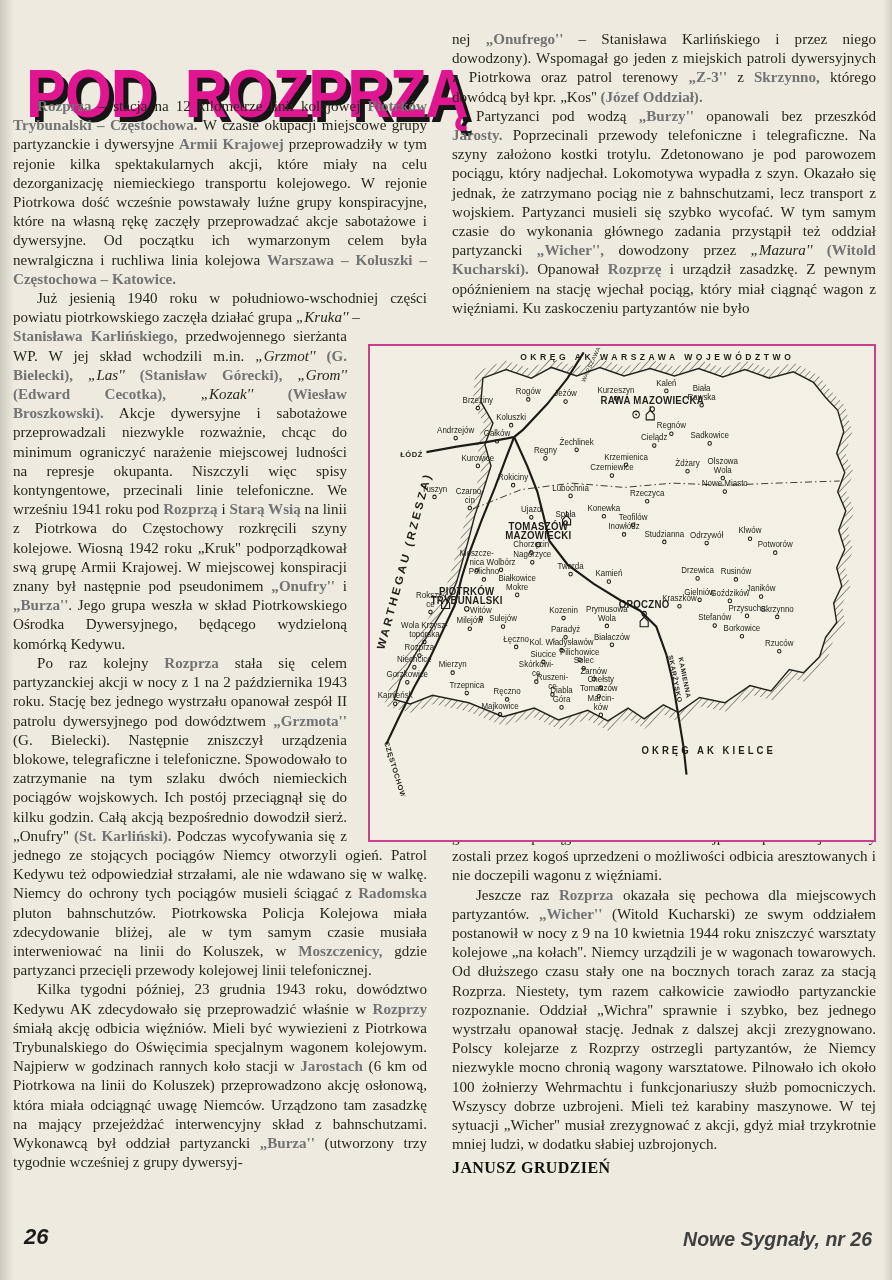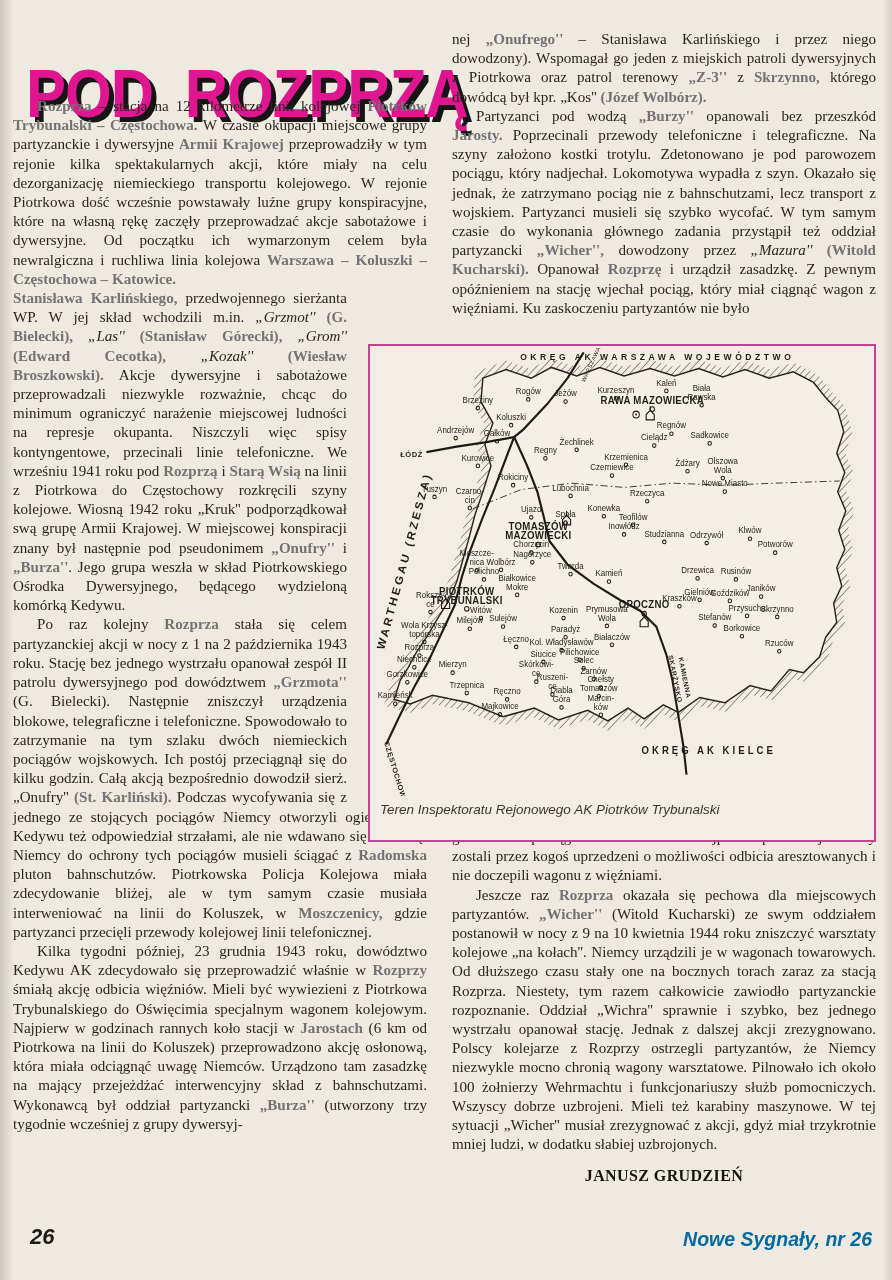--- a/index.html
+++ b/index.html
@@ -13,48 +13,49 @@
         font-weight:700;font-size:60px;letter-spacing:-1px;word-spacing:16px;color:#e01691;
         text-shadow:5px 5px 0 #151515;transform:scaleY(1.14);transform-origin:left top;white-space:nowrap;}
   .col{position:absolute;text-align:justify;font-size:15.1px;line-height:19.2px;}
   .col p{margin:0;text-indent:24px;}
   .col p.cont{text-indent:0;}
   .col b{color:#737373;}
   .cutout{float:right;width:80px;height:500px;margin-top:17px;}
   #left-col{left:13px;top:97px;width:414px;}
   #right-top{left:452px;top:30px;width:424px;}
   #right-bottom{left:452px;top:828px;width:424px;}
-  .author{margin-top:12px;text-align:center;font-weight:bold;font-size:16px;letter-spacing:.4px;color:#161410;}
+  .author{margin-top:4px;text-align:left;font-weight:bold;font-size:16px;letter-spacing:.4px;color:#161410;}
   #map-box{position:absolute;left:368px;top:344px;width:508px;height:498px;box-sizing:border-box;
         border:2px solid #c7418f;background:#f2eee4;z-index:2;}
   #map-svg{display:block;width:504px;height:450px;}
   .map-caption{font-family:"Liberation Sans",sans-serif;font-style:italic;font-size:13.5px;
         color:#3a372f;padding:6px 0 0 10px;}
   .footer-left{position:absolute;left:24px;top:1224px;font-family:"Liberation Sans",sans-serif;
-        font-weight:bold;font-style:italic;font-size:22px;color:#1c1b17;margin-left:6px;}
+        font-weight:bold;font-style:italic;font-size:22px;color:#1c1b17;}
   .footer-right{position:absolute;right:20px;top:1228px;font-family:"Liberation Sans",sans-serif;
-        font-weight:bold;font-style:italic;font-size:19.5px;color:#0369a1;}
+        font-weight:bold;font-style:italic;font-size:19.5px;color:#404040;}
 </style>
 </head>
 <body>
 
 <div class="page">
 
   <h1 class="title">POD ROZPRZĄ</h1>
 
   <div class="col" id="left-col">
       <p><b>Rozprza</b> – stacja na 12 kilometrze linii kolejowej <b>Piotrków Trybunalski – Częstochowa.</b> W czasie okupacji miejscowe grupy partyzanckie i dywersyjne <b>Armii Krajowej</b> przeprowadziły w tym rejonie kilka spektakularnych akcji, które miały na celu dezorganizację niemieckiego transportu kolejowego. W rejonie Piotrkowa dość wcześnie powstawały luźne grupy konspiracyjne, które na własną rękę zaczęły przeprowadzać akcje sabotażowe i dywersyjne. Od początku ich wymarzonym celem była newralgiczna i ruchliwa linia kolejowa <b>Warszawa – Koluszki – Częstochowa – Katowice.</b></p>
+      <p>Już jesienią 1940 roku w południowo-wschodniej części powiatu piotrkowskiego zaczęła działać grupa <i>„Kruka''</i> –</p>
       <span class="cutout"></span>
       <p class="cont"><b>Stanisława Karlińskiego,</b> przedwojennego sierżanta WP. W jej skład wchodzili m.in. <i>„Grzmot''</i> <b>(G. Bielecki),</b> <i>„Las''</i> <b>(Stanisław Górecki),</b> <i>„Grom''</i> <b>(Edward Cecotka),</b> <i>„Kozak''</i> <b>(Wiesław Broszkowski).</b> Akcje dywersyjne i sabotażowe przeprowadzali niezwykle rozważnie, chcąc do minimum ograniczyć narażenie miejscowej ludności na represje okupanta. Niszczyli więc spisy kontyngentowe, przecinali linie telefoniczne. We wrześniu  1941 roku pod <b>Rozprzą</b> i <b>Starą Wsią</b> na linii z Piotrkowa do Częstochowy rozkręcili szyny kolejowe. Wiosną 1942 roku „Kruk'' podporządkował swą grupę Armii Krajowej. W miejscowej konspiracji znany był następnie pod pseudonimem <b>„Onufry''</b> i <b>„Burza''</b>. Jego grupa weszła w skład Piotrkowskiego Ośrodka Dywersyjnego, będącego wydzieloną komórką Kedywu.</p>
       <p>Po raz kolejny <b>Rozprza</b> stała się celem partyzanckiej akcji w nocy z 1 na 2 października 1943 roku. Stację bez jednego wystrzału opanował zespół II patrolu dywersyjnego pod dowództwem <b>„Grzmota''</b> (G. Bielecki). Następnie zniszczył urządzenia blokowe, telegraficzne i telefoniczne. Spowodowało to zatrzymanie na tym szlaku dwóch niemieckich pociągów wojskowych. Ich postój przeciągnął się do kilku godzin. Całą akcją bezpośrednio dowodził sierż. „Onufry'' <b>(St. Karliński).</b> Podczas wycofywania się z jednego ze stojących pociągów Niemcy otworzyli ogień. Patrol Kedywu też odpowiedział strzałami, ale nie wdawano się w walkę. Niemcy do ochrony tych pociągów musieli ściągać z <b>Radomska</b> pluton bahnschutzów. Piotrkowska Policja Kolejowa miała zdecydowanie bliżej, ale w tym samym czasie musiała interweniować na linii do Koluszek, w <b>Moszczenicy,</b> gdzie partyzanci przecięli przewody kolejowej linii telefonicznej.</p>
       <p>Kilka tygodni później, 23 grudnia 1943 roku, dowództwo Kedywu AK zdecydowało się przeprowadzić właśnie w <b>Rozprzy</b> śmiałą akcję odbicia więźniów. Mieli być wywiezieni z Piotrkowa Trybunalskiego do Oświęcimia specjalnym wagonem kolejowym. Najpierw w godzinach rannych koło stacji w <b>Jarostach</b> (6 km od Piotrkowa na linii do Koluszek) przeprowadzono akcję osłonową, która miała odciągnąć uwagę Niemców. Urządzono tam zasadzkę na mający przejeżdżać interwencyjny skład z bahnschutzami. Wykonawcą był oddział partyzancki <b>„Burza''</b> (utworzony trzy tygodnie wcześniej z grupy dywersyj-</p>
     </div>
 
   <div class="col" id="right-top">
-      <p class="cont">nej <b>„Onufrego''</b> – Stanisława Karlińskiego i przez niego dowodzony). Wspomagał go jeden z miejskich patroli dywersyjnych z Piotrkowa oraz patrol terenowy <b>„Z-3''</b> z <b>Skrzynno,</b> którego dowódcą był kpr. „Kos'' <b>(Józef Wolbórz).</b></p>
+      <p class="cont">nej <b>„Onufrego''</b> – Stanisława Karlińskiego i przez niego dowodzony). Wspomagał go jeden z miejskich patroli dywersyjnych z Piotrkowa oraz patrol terenowy <b>„Z-3''</b> z <b>Skrzynno,</b> którego dowódcą był kpr. „Kos'' <b>(Józef Oddział).</b></p>
       <p>Partyzanci pod wodzą <b>„Burzy''</b> opanowali bez przeszkód <b>Jarosty.</b> Poprzecinali przewody telefoniczne i telegraficzne. Na szyny założono kostki trotylu. Zdetonowano je pod parowozem pociągu, który nadjechał. Lokomotywa wypadła z szyn. Okazało się jednak, że zatrzymano pociąg nie z bahnschutzami, lecz transport z wojskiem. Partyzanci musieli się szybko wycofać. W tym samym czasie do wykonania głównego zadania przystąpił też oddział partyzancki <b>„Wicher'',</b> dowodzony przez <i>„Mazura''</i> <b>(Witold Kucharski).</b> Opanował <b>Rozprzę</b> i urządził zasadzkę. Z pewnym opóźnieniem na stację wjechał pociąg, który miał ciągnąć wagon z więźniami. Ku zaskoczeniu partyzantów nie było</p>
     </div>
 
   <div id="map-box">
     <svg id="map-svg" viewBox="0 0 500 420" preserveAspectRatio="none">
       <defs>
         <pattern id="hatch" width="5" height="5" patternTransform="rotate(45)" patternUnits="userSpaceOnUse">
           <line x1="0" y1="0" x2="0" y2="5" stroke="#4a463e" stroke-width="1.1"></line>
         </pattern>
       </defs>
@@ -423,21 +424,20 @@
         </g>
         <text x="285" y="13" fill="#201e19" font-family="&quot;Liberation Sans&quot;,sans-serif" font-size="8.5" letter-spacing="3.5" font-weight="bold" text-anchor="middle">OKRĘG AK WARSZAWA WOJEWÓDZTWO</text>
         <text x="14" y="284" fill="#201e19" font-family="&quot;Liberation Sans&quot;,sans-serif" font-size="11" letter-spacing="2.5" font-weight="bold" text-anchor="start" transform="rotate(-74 14 284)">WARTHEGAU (RZESZA)</text>
         <text x="336" y="381" fill="#201e19" font-family="&quot;Liberation Sans&quot;,sans-serif" font-size="9.5" letter-spacing="3" font-weight="bold" text-anchor="middle">OKRĘG AK KIELCE</text>
         <text x="14" y="370" fill="#201e19" font-family="&quot;Liberation Sans&quot;,sans-serif" font-size="7" letter-spacing="0.5" font-weight="bold" text-anchor="start" transform="rotate(72 14 370)">CZĘSTOCHOWA</text>
         <text x="296" y="289" fill="#201e19" font-family="&quot;Liberation Sans&quot;,sans-serif" font-size="6.5" letter-spacing="0.5" font-weight="bold" text-anchor="start" transform="rotate(78 296 289)">SKARŻYSKO</text>
         <text x="306" y="291" fill="#201e19" font-family="&quot;Liberation Sans&quot;,sans-serif" font-size="6.5" letter-spacing="0.5" font-weight="bold" text-anchor="start" transform="rotate(78 306 291)">KAMIENNA</text>
         <text x="213" y="34" fill="#201e19" font-family="&quot;Liberation Sans&quot;,sans-serif" font-size="5.5" letter-spacing="0.5" font-weight="normal" text-anchor="start" transform="rotate(-64 213 34)">WARSZAWA</text>
         <text x="30" y="104" fill="#201e19" font-family="&quot;Liberation Sans&quot;,sans-serif" font-size="7.5" letter-spacing="0.5" font-weight="bold" text-anchor="start">ŁÓDŹ</text>
       </svg>
-    <div class="map-caption">Teren Inspektoratu Rejonowego  AK Piotrków Trybunalski</div>
   </div>
 
   <div class="col" id="right-bottom">
     <div id="rb-paras">
         <p class="cont">go. Atak na pociąg musiano odwołać. Najprawdopodobniej Niemcy zostali przez kogoś uprzedzeni o możliwości odbicia aresztowanych i nie doczepili wagonu z więźniami.</p>
         <p>Jeszcze raz <b>Rozprza</b> okazała się pechowa dla miejscowych partyzantów. <b>„Wicher''</b> (Witold Kucharski) ze swym oddziałem postanowił w nocy z 9 na 10 kwietnia 1944 roku zniszczyć warsztaty kolejowe „na kołach''. Niemcy urządzili je w wagonach towarowych. Od dłuższego czasu stały one na bocznych torach zaraz za stacją Rozprza. Niestety, tym razem całkowicie zawiodło partyzanckie rozpoznanie. Oddział „Wichra'' sprawnie i szybko, bez jednego wystrzału opanował stację. Jednak z dalszej akcji zrezygnowano. Polscy kolejarze z Rozprzy ostrzegli partyzantów, że Niemcy niezwykle mocno chronią wagony warsztatowe. Pilnowało ich około 100 żołnierzy Wehrmachtu i funkcjonariuszy służb pomocniczych. Wszyscy dobrze uzbrojeni. Mieli też karabiny maszynowe. W tej sytuacji „Wicher'' musiał zrezygnować z akcji, gdyż miał trzykrotnie mniej ludzi, w dodatku słabiej uzbrojonych.</p>
       </div>
     <div class="author">JANUSZ GRUDZIEŃ</div>
   </div>
 

